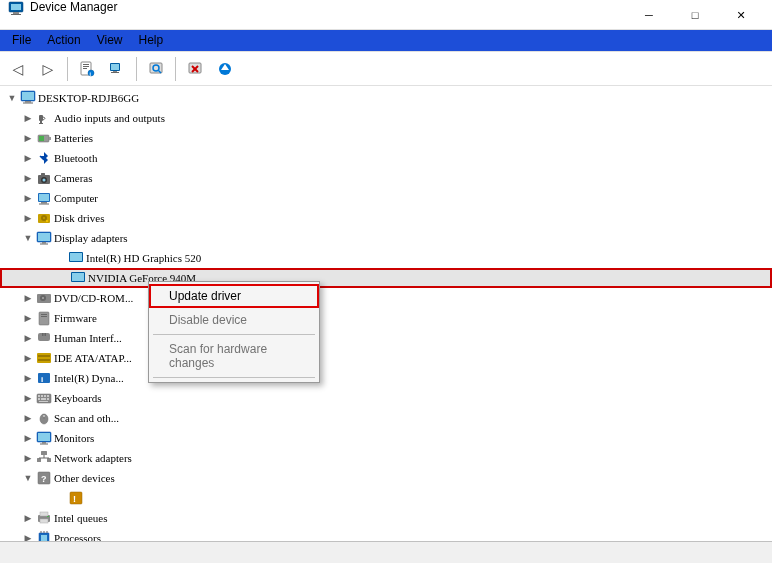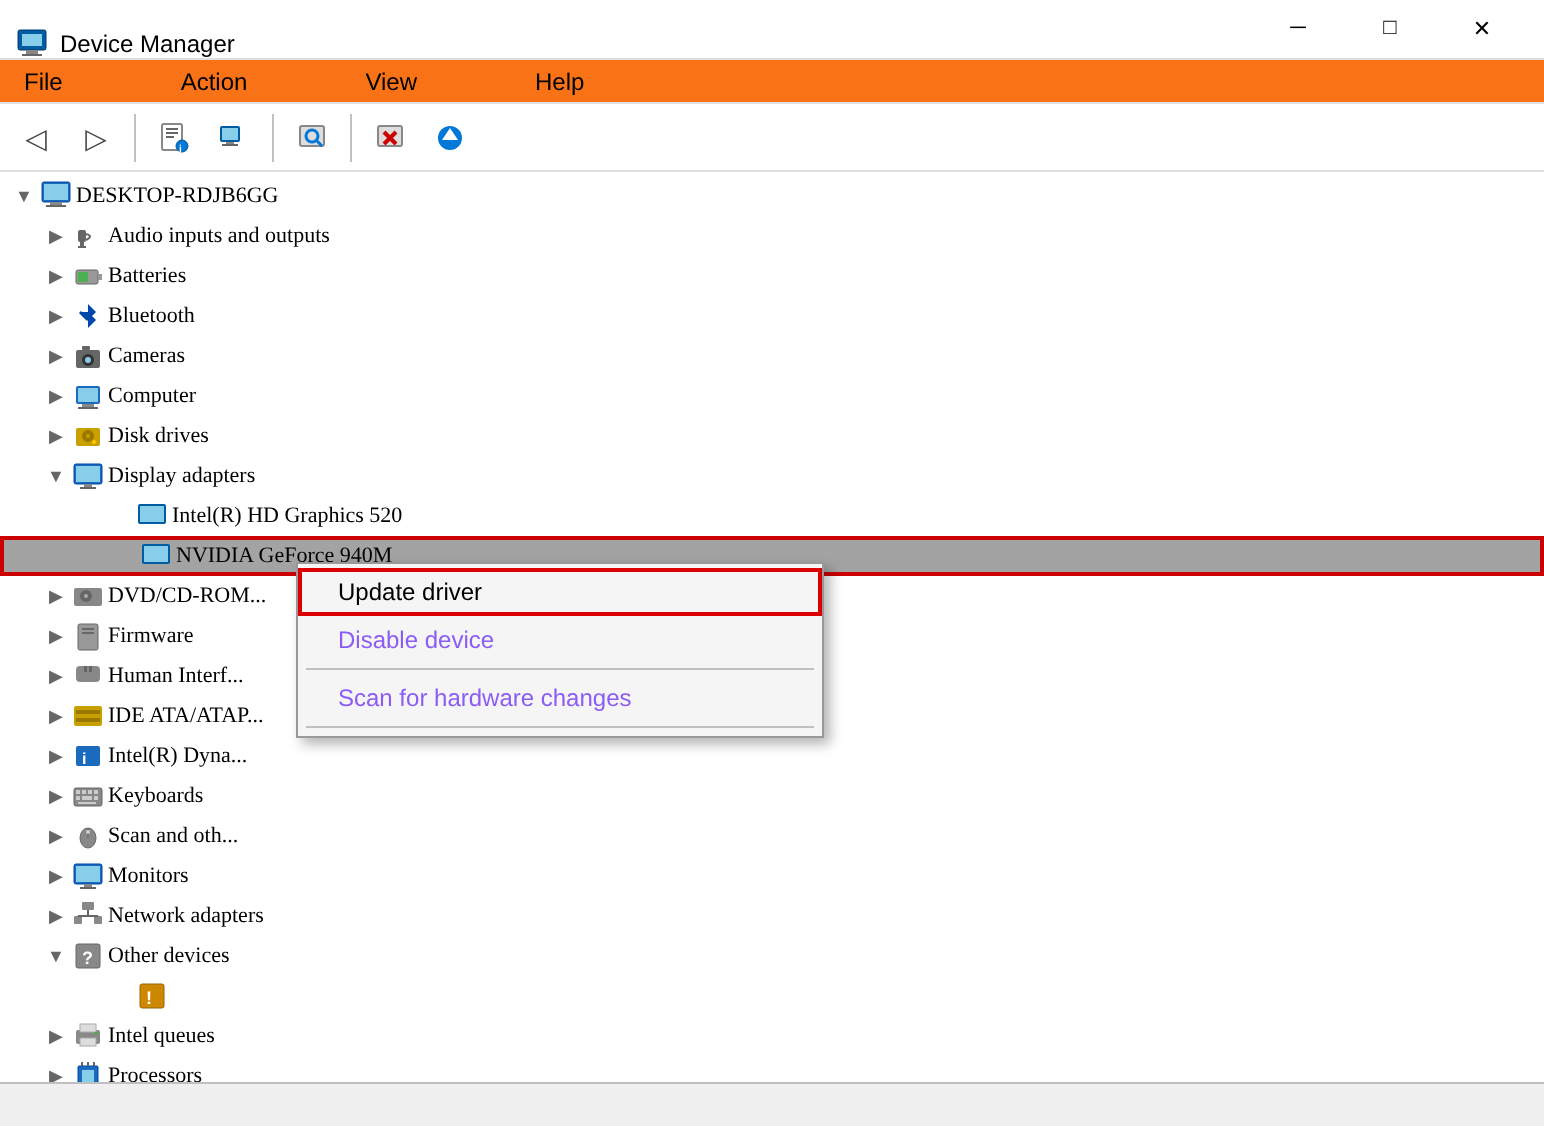--- a/index.html
+++ b/index.html
@@ -11,21 +11,21 @@
       height: 563px;
       overflow: hidden;
       user-select: none;
     }
 
     
     .title-bar {
       background: #ffffff;
       height: 30px;
       display: flex;
-      align-items: flex-end;
+      align-items: flex-start;
       padding: 0 8px;
       border-bottom: 1px solid #e0e0e0;
     }
     .title-bar-icon {
       width: 16px;
       height: 16px;
       margin-right: 6px;
       display: flex; align-items: center; justify-content: center;
     }
     .title-bar-title {
@@ -41,27 +41,26 @@
       width: 46px;
       height: 30px;
       display: flex; align-items: center; justify-content: center;
       cursor: pointer;
       font-size: 11px;
       color: #000;
     }
 
     
     .menu-bar {
-      background: #f97316;
+      background: #1d4ed8;
       height: 22px;
       display: flex;
-      align-items: center;
+      align-items: flex-end;
       border-bottom: 1px solid #e0e0e0;
       padding: 0 4px;
-      gap: 43px;
     }
     .menu-item {
       padding: 2px 8px;
       cursor: pointer;
       font-size: 12px;
       height: 22px;
       display: flex; align-items: center;
     }
 
     
@@ -144,52 +143,52 @@
     
     .indent-0 { padding-left: 4px; }
     .indent-1 { padding-left: 20px; }
     .indent-2 { padding-left: 52px; }
 
     
     .context-menu {
       position: absolute;
       left: 148px;
       top: 195px;
-      width: 264px;
+      width: 172px;
       background: #f5f5f5;
       border: 1px solid #999;
       box-shadow: 3px 3px 6px rgba(0,0,0,0.3);
       z-index: 100;
       padding: 2px 0;
     }
     .ctx-item {
       padding: 5px 20px;
       cursor: pointer;
       font-size: 12px;
-      color: #8b5cf6;
+      color: #737373;
     }
     .ctx-item.highlighted-ctx {
       background: transparent;
       border: 2px solid #d00;
       color: #000;
       padding: 3px 18px;
       font-weight: normal;
     }
     .ctx-separator {
       height: 1px;
       background: #c0c0c0;
       margin: 2px 4px;
     }
     .ctx-item.bold-item {
       font-weight: bold;
     }
 
     
     .nvidia-item {
-      background: #a3a3a3;
+      background: #e5e5e5;
       border: 2px solid #cc0000;
     }
 
     
     .status-bar {
       height: 22px;
       background: #f0f0f0;
       border-top: 1px solid #c0c0c0;
       display: flex;
       align-items: center;

